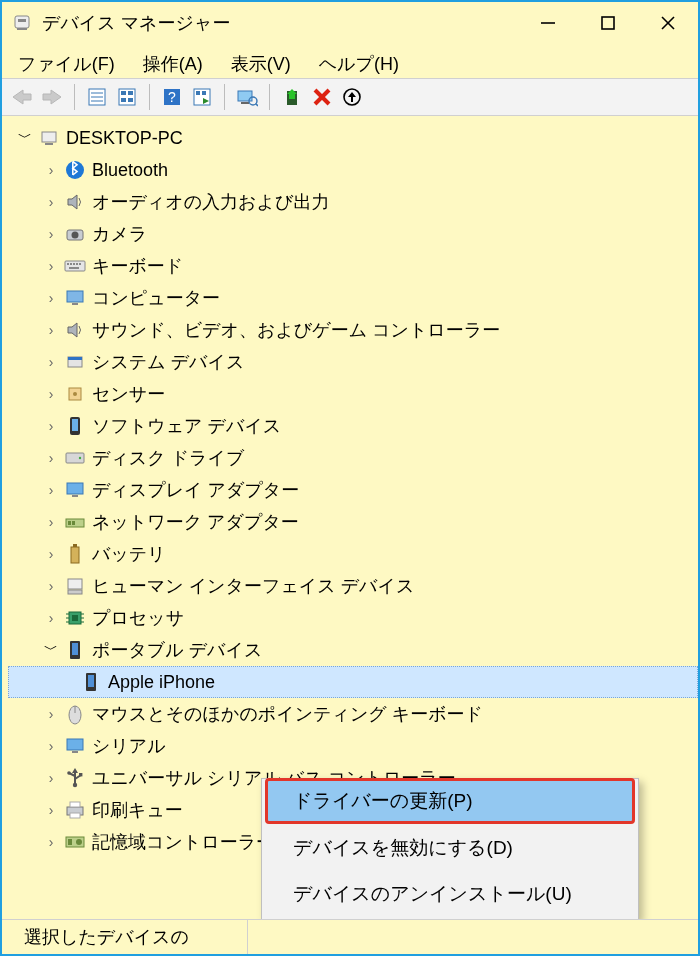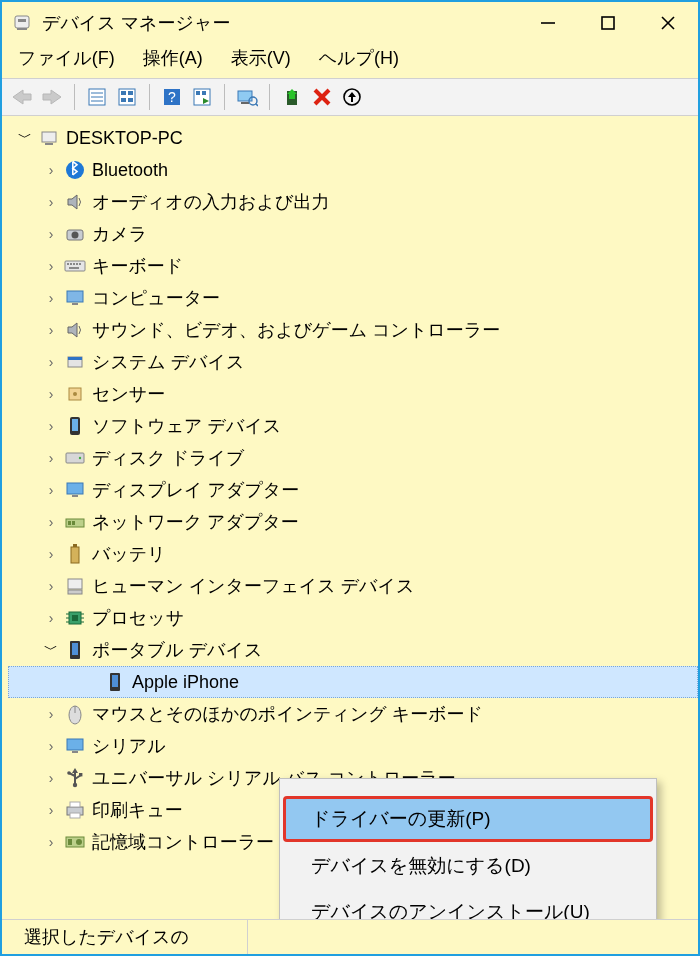--- a/index.html
+++ b/index.html
@@ -5,43 +5,43 @@
   html,body{margin:0;padding:0;font-family:"Yu Gothic UI","Meiryo",sans-serif;font-size:18px;color:#000;background:#fff}
   .window{box-sizing:border-box;width:700px;height:956px;border:2px solid #209fe0;position:relative;background:#fef9c3;display:flex;flex-direction:column}
   
   .titlebar{height:42px;display:flex;align-items:center;padding-left:10px}
   .titlebar .app-icon{width:20px;height:20px;margin-right:10px;display:inline-block}
   .title-text{font-size:18px}
   .win-btns{margin-left:auto;display:flex;height:100%}
   .win-btn{width:60px;display:flex;align-items:center;justify-content:center;font-size:20px}
   .win-btn.close{font-size:22px}
   
-  .menubar{height:34px;display:flex;align-items:flex-start;gap:24px;padding-left:14px;font-size:18px}
+  .menubar{height:34px;display:flex;align-items:flex-end;gap:24px;padding-left:14px;font-size:18px}
   .menubar span{padding:2px 2px}
   
   .toolbar{height:36px;border-top:1px solid #d0d0d0;border-bottom:1px solid #d0d0d0;background:#f3f3f3;display:flex;align-items:center;padding:0 6px;gap:2px}
   .tool-sep{width:1px;height:26px;background:#bcbcbc;margin:0 6px}
   .tool-btn{width:26px;height:26px;display:flex;align-items:center;justify-content:center;border:1px solid transparent;border-radius:2px}
   .tool-btn svg{display:block}
   .tool-btn.dim{opacity:.45}
   
   .tree-wrap{flex:1;overflow:hidden;position:relative;padding:6px 0 0 6px}
   .row{display:flex;align-items:center;height:32px;white-space:nowrap}
   .row .twisty{width:22px;text-align:center;color:#666;font-size:14px;user-select:none}
   .row .twisty.open{color:#000}
   .row .icon{width:22px;height:22px;margin:0 6px 0 2px;display:flex;align-items:center;justify-content:center}
   .row .label{font-size:18px}
   .lvl0{padding-left:6px}
   .lvl1{padding-left:32px}
-  .lvl2{padding-left:72px}
+  .lvl2{padding-left:48px}
   .row.sel{background:#cfe7ff}
   .row.sel .label{}
   .row.sel{outline:1px dotted #7aa7d7;outline-offset:-1px}
   
-  .ctx{position:absolute;left:277px;top:662px;width:370px;background:#f2f2f2;border:1px solid #bfbfbf;box-shadow:4px 4px 8px rgba(0,0,0,.25);padding:20px 3px;font-size:19px}
+  .ctx{position:absolute;left:259px;top:662px;width:370px;background:#f2f2f2;border:1px solid #bfbfbf;box-shadow:4px 4px 8px rgba(0,0,0,.25);padding:2px 3px;font-size:19px}
   .ctx-item{padding:10px 28px}
   .ctx-item.hl{background:#93c8f1;border:3px solid #e2362a;border-radius:4px;margin:-3px 0 1px 0;padding:7px 25px}
   
   .status{height:34px;border-top:1px solid #d0d0d0;display:flex;align-items:center;padding-left:22px;font-size:18px}
   .status-sep{position:absolute;right:450px;top:0;bottom:0;width:1px;background:#d0d0d0}
 </style>
 </head>
 <body>
 
 <div class="window">

